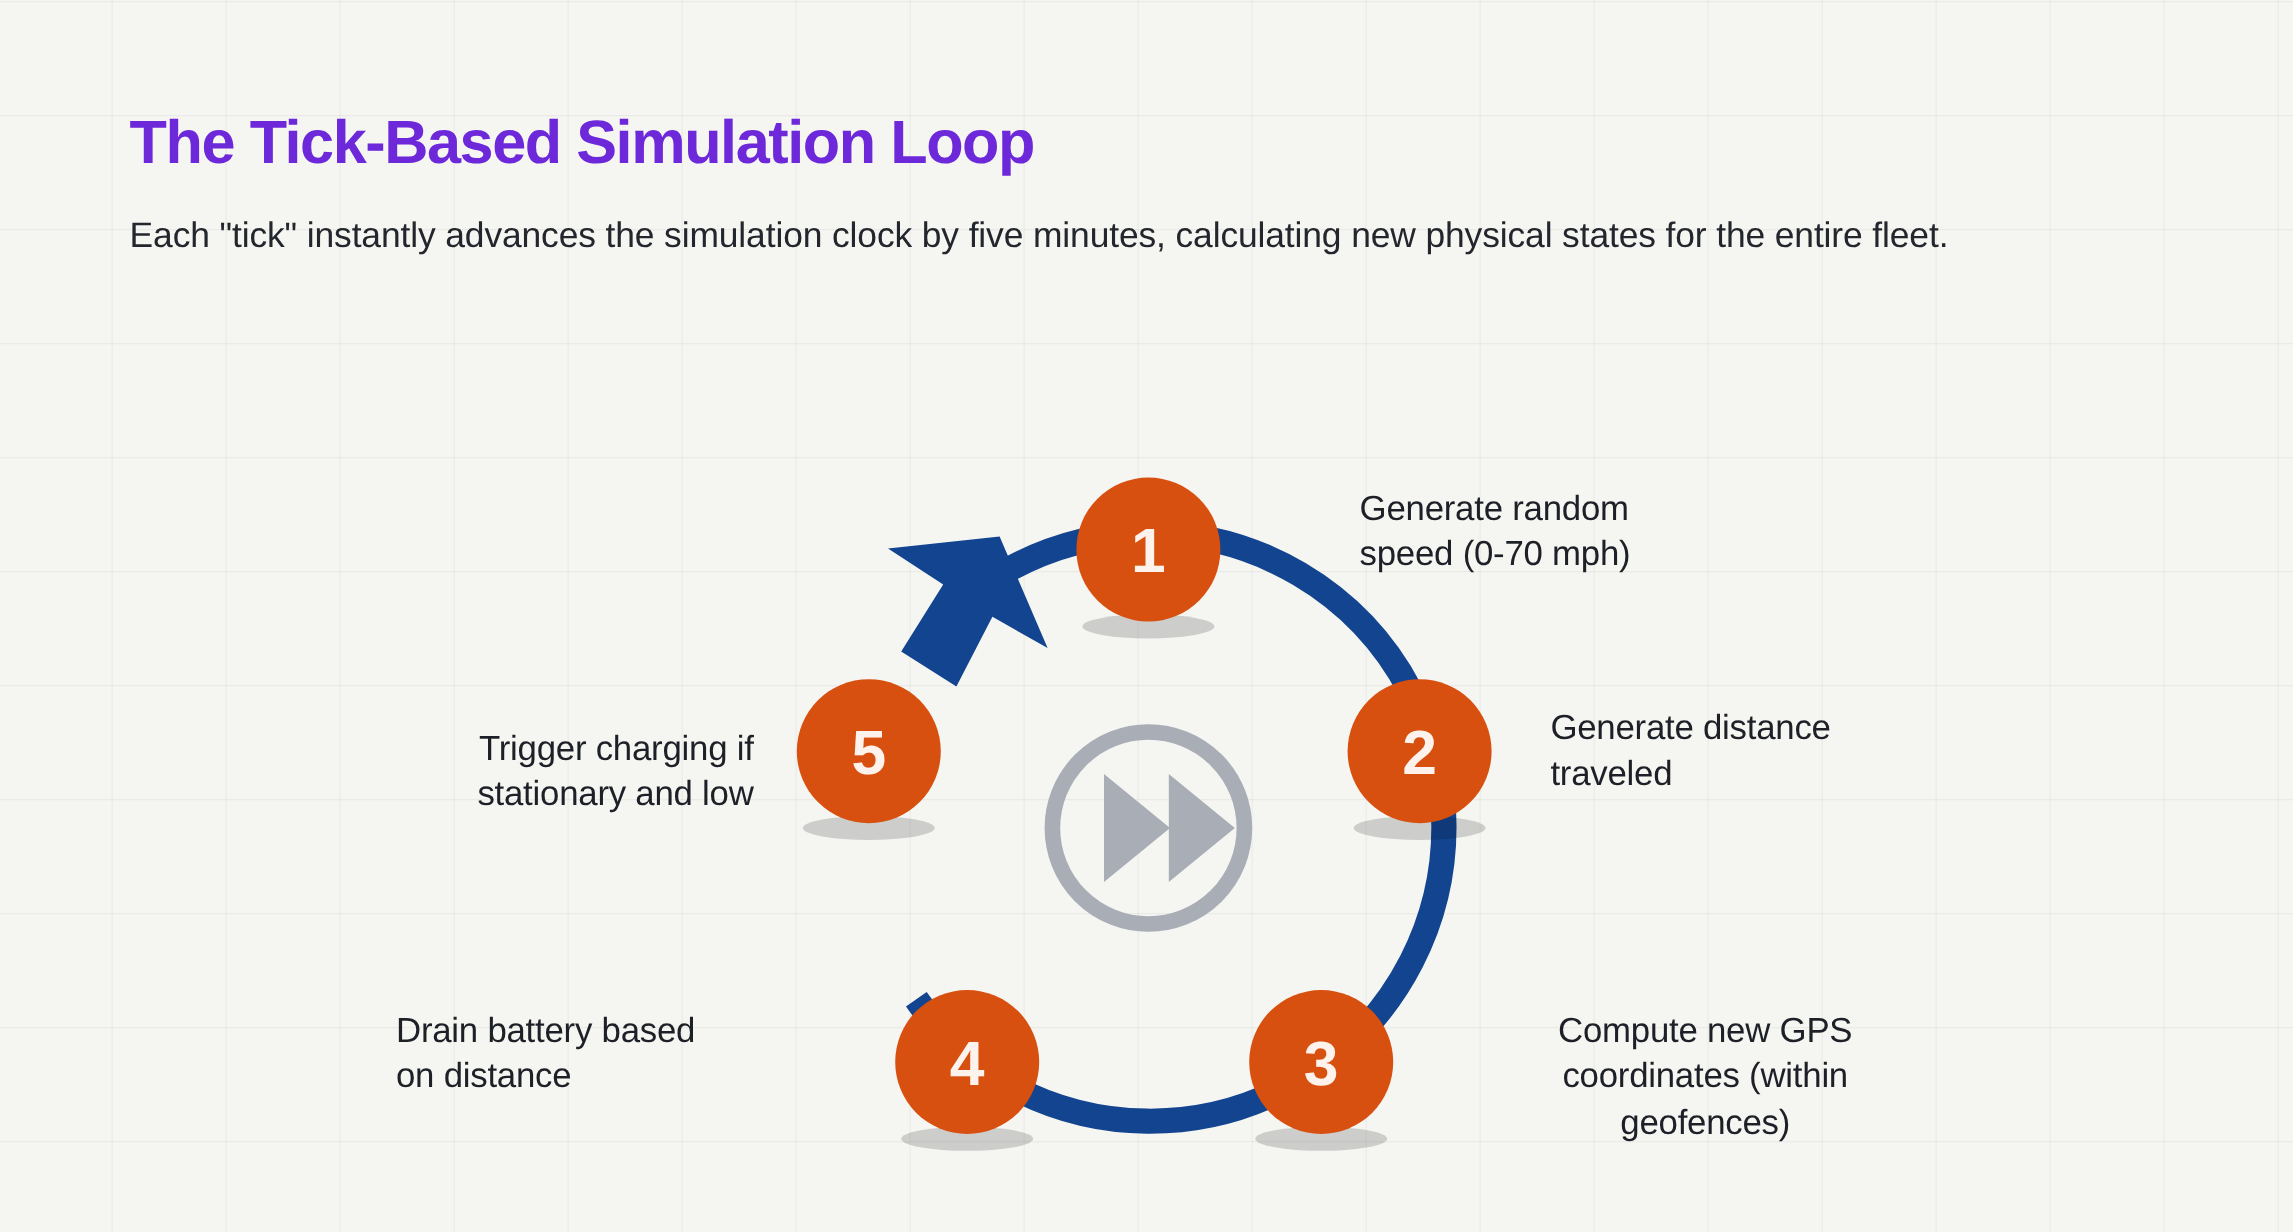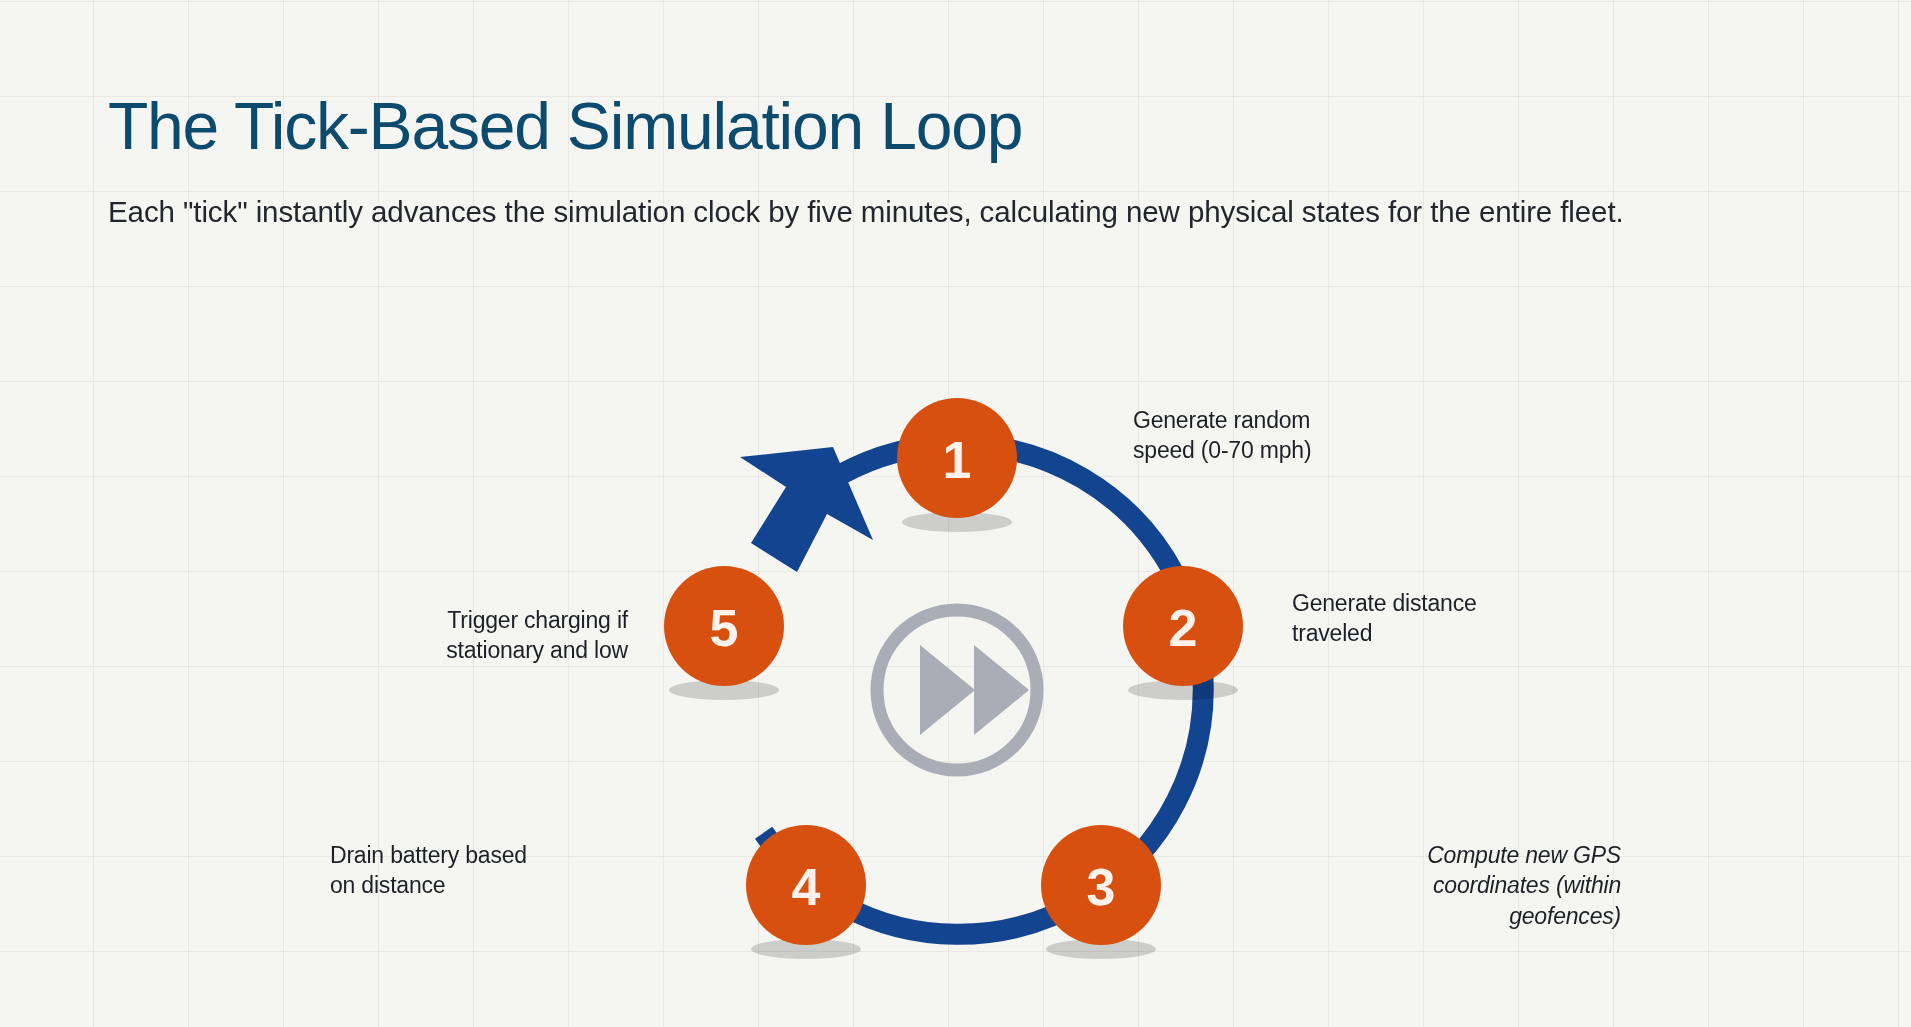--- a/index.html
+++ b/index.html
@@ -18,24 +18,24 @@
       linear-gradient(to bottom, rgba(0,0,0,0.055) 1px, transparent 1px);
     background-size:95px 95px;
     background-position:-2px 1px;
     position:relative;
   }
 
   
   #header { position:absolute; left:108px; top:92px; width:1650px; }
 
   #page-title {
-    font-size:66px;
-    font-weight:400;
+    font-size:51px;
+    font-weight:700;
     letter-spacing:-1.2px;
-    color:#0c4a6e;
+    color:#6d28d9;
     line-height:1.05;
     white-space:nowrap;
   }
 
   #page-subtitle {
     margin-top:30px;
     font-size:29.5px;
     font-weight:400;
     color:#23262c;
     line-height:1.42;
@@ -64,29 +64,29 @@
     font-family:"Liberation Sans", sans-serif;
     font-size:52px;
     font-weight:700;
     text-anchor:middle;
     dominant-baseline:central;
   }
 
   
   .step-label {
     position:absolute;
-    font-size:23px;
+    font-size:29px;
     line-height:1.32;
     color:#1d2026;
     letter-spacing:-0.2px;
     white-space:pre-line;
   }
   #label-1 { left:1133px; top:405px; text-align:left;  width:340px; }
   #label-2 { left:1292px; top:588px; text-align:left;  width:380px; }
-  #label-3 { left:1221px; top:840px; text-align:right;  width:400px;font-style:italic; }
+  #label-3 { left:1221px; top:840px; text-align:center;  width:400px; }
   #label-4 { left:330px;  top:840px; text-align:left; width:366px; }
   #label-5 { left:290px;  top:585px; text-align:right; width:338px;margin-top:20px; }
 </style>
 </head>
 <body>
 
 <div id="header">
   <div id="page-title">The Tick-Based Simulation Loop</div>
   <div id="page-subtitle">Each "tick" instantly advances the simulation clock by five minutes, calculating new physical states for the entire fleet.</div>
 </div>

